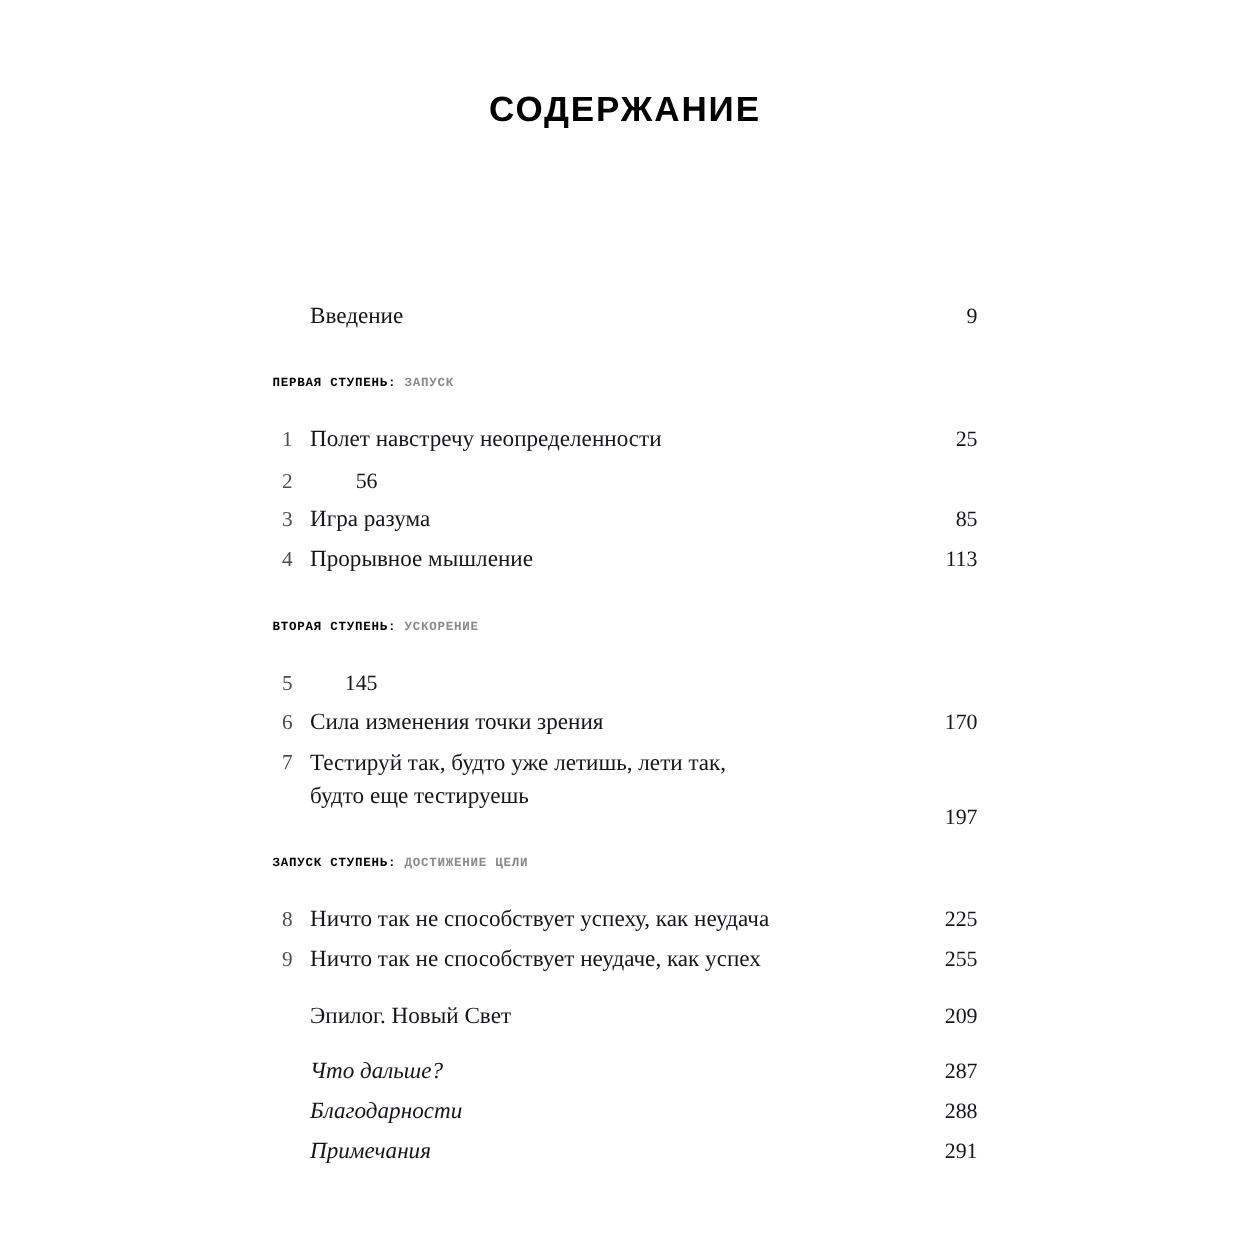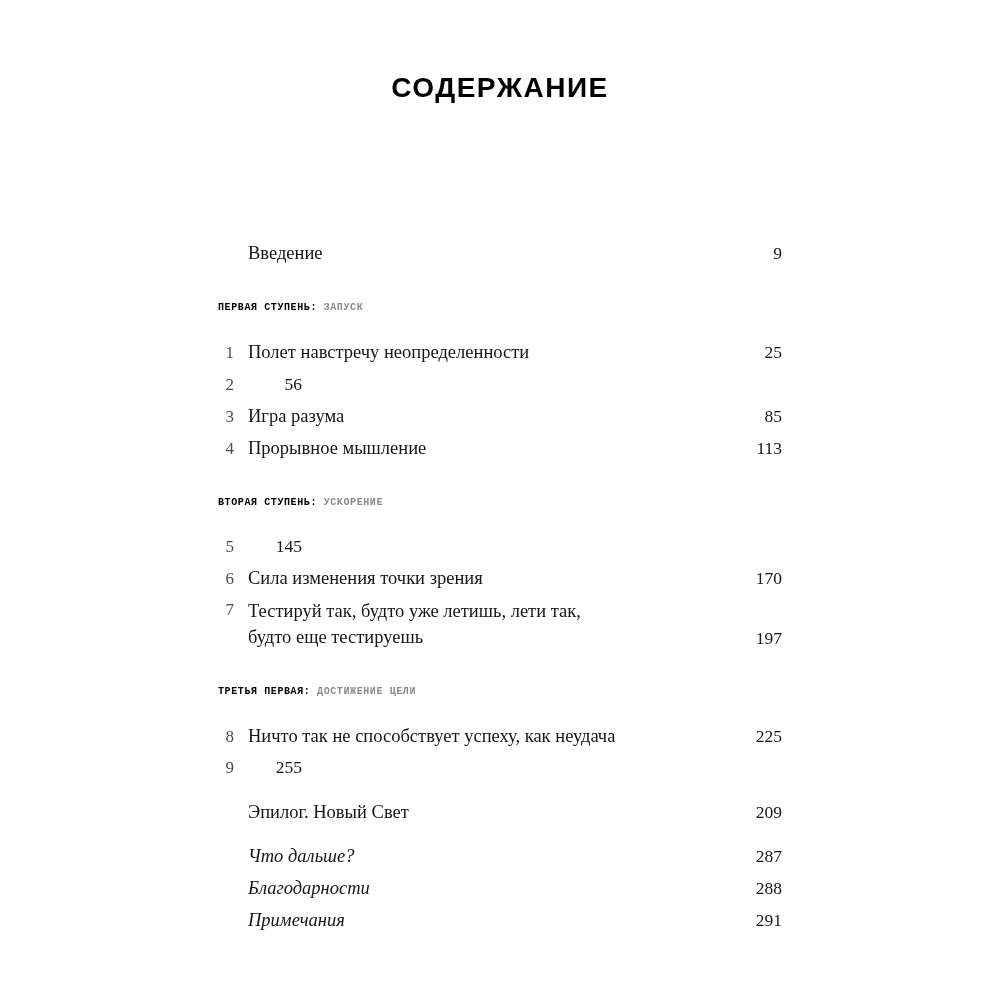--- a/index.html
+++ b/index.html
@@ -88,21 +88,21 @@
     align-items: flex-end;
   }
   .row.two-line .num {
     align-self: flex-start;
   }
   .row.two-line .label {
     align-self: flex-start;
   }
   .row.two-line .page-no {
     position: relative;
-    top: 1px;
+    top: 16px;
   }
   .spacer-6 { height: 6px; }
   .spacer-18 { height: 18px; }
 </style>
 </head>
 <body>
 
 <div class="page">
 
   <div class="toc-title">СОДЕРЖАНИЕ</div>
@@ -174,34 +174,35 @@
       <span class="label">
         <span class="line1">Тестируй так, будто уже летишь, лети так,</span>
         <span class="line2">будто еще тестируешь</span>
       </span>
       <span class="page-no">197</span>
     </div>
 
     <div class="gap-before-head"></div>
 
     <div class="section-head">
-      <span>ТРЕТЬЯ ПЕРВАЯ:</span>
+      <span>ЗАПУСК СТУПЕНЬ:</span>
       <span class="accent">ДОСТИЖЕНИЕ ЦЕЛИ</span>
     </div>
 
     <div class="gap-after-head"></div>
 
     <div class="row">
       <span class="num">8</span>
       <span class="label">Ничто так не способствует успеху, как неудача</span>
       <span class="page-no">225</span>
     </div>
     <div class="spacer-6"></div>
     <div class="row">
       <span class="num">9</span>
+      <span class="label">Ничто так не способствует неудаче, как успех</span>
       <span class="page-no">255</span>
     </div>
 
     <div class="spacer-18"></div>
 
     <div class="row">
       <span class="num"></span>
       <span class="label">Эпилог. Новый Свет</span>
       <span class="page-no">209</span>
     </div>

